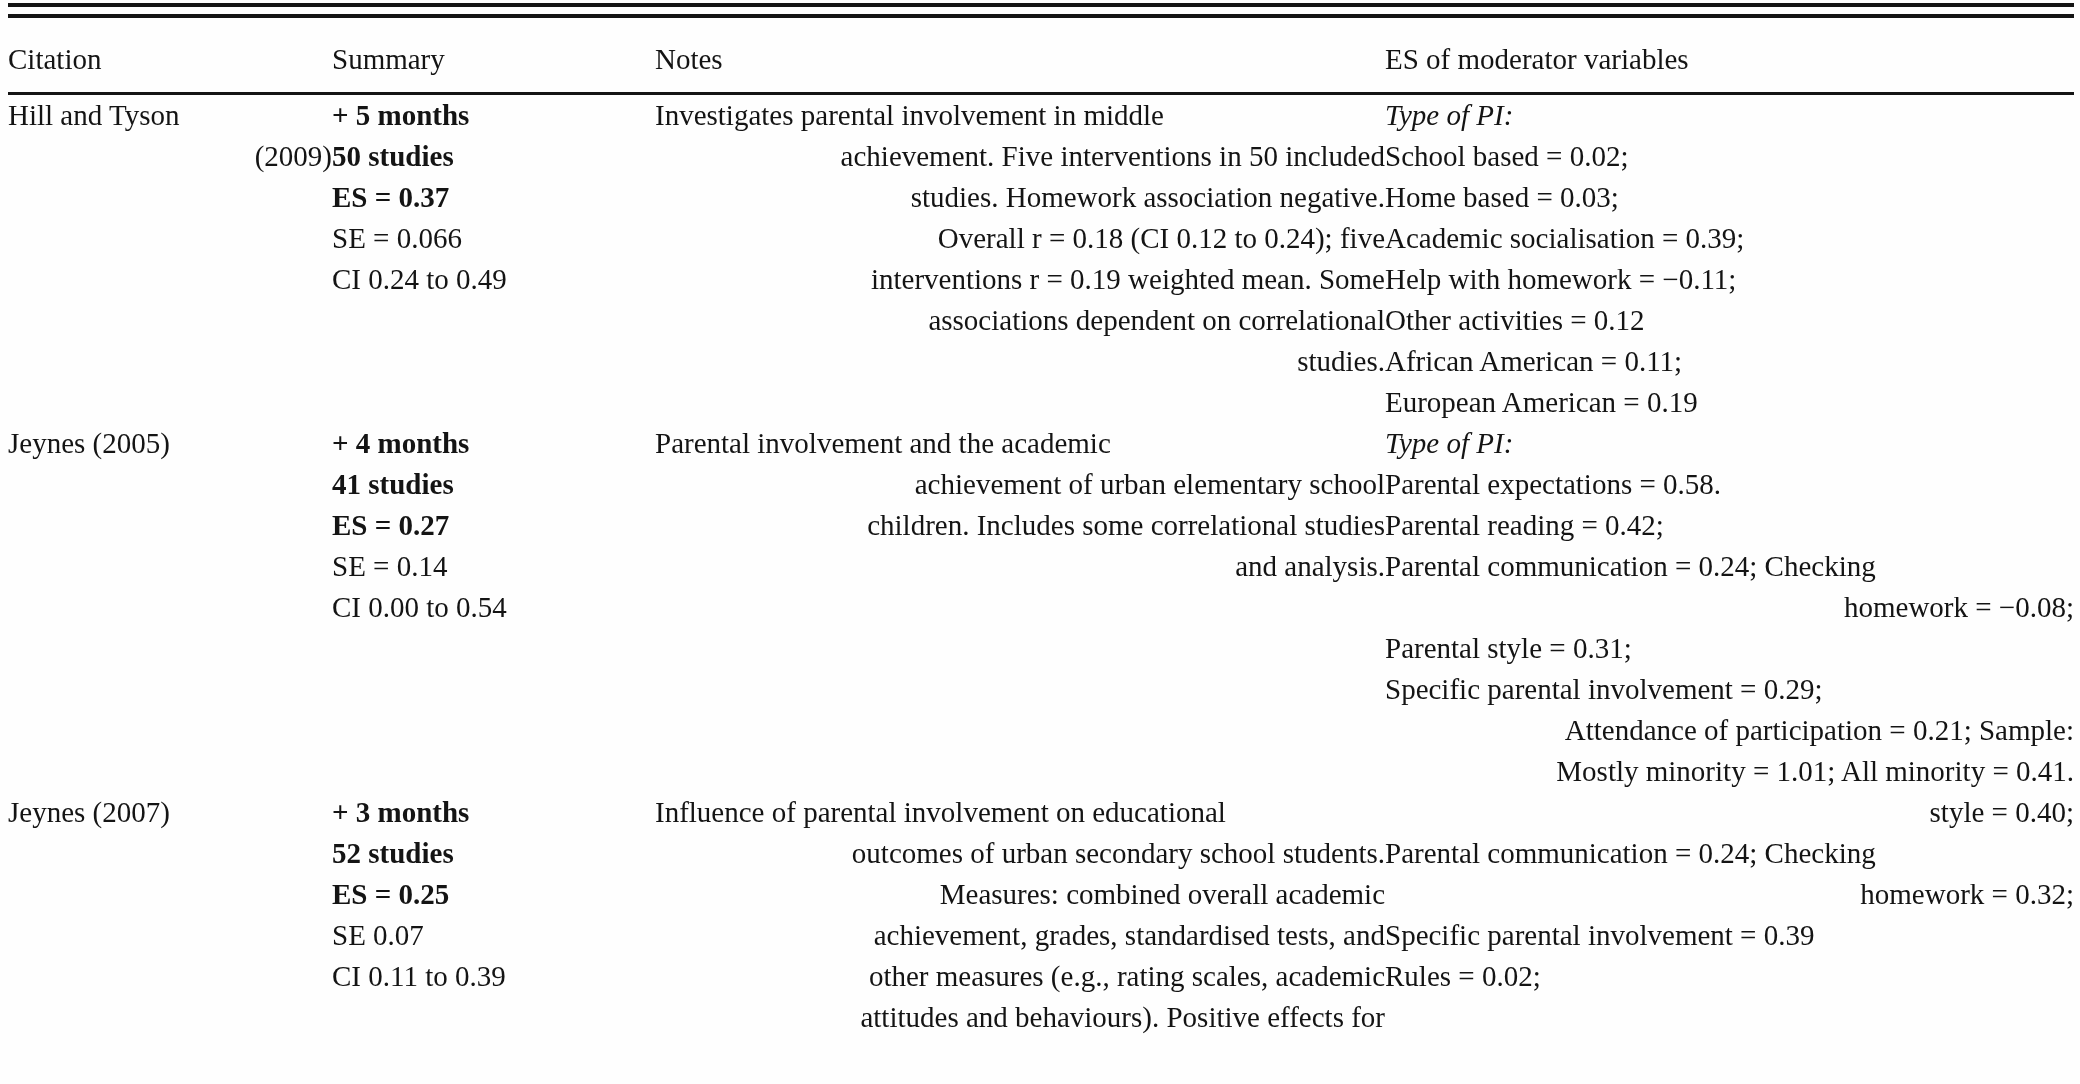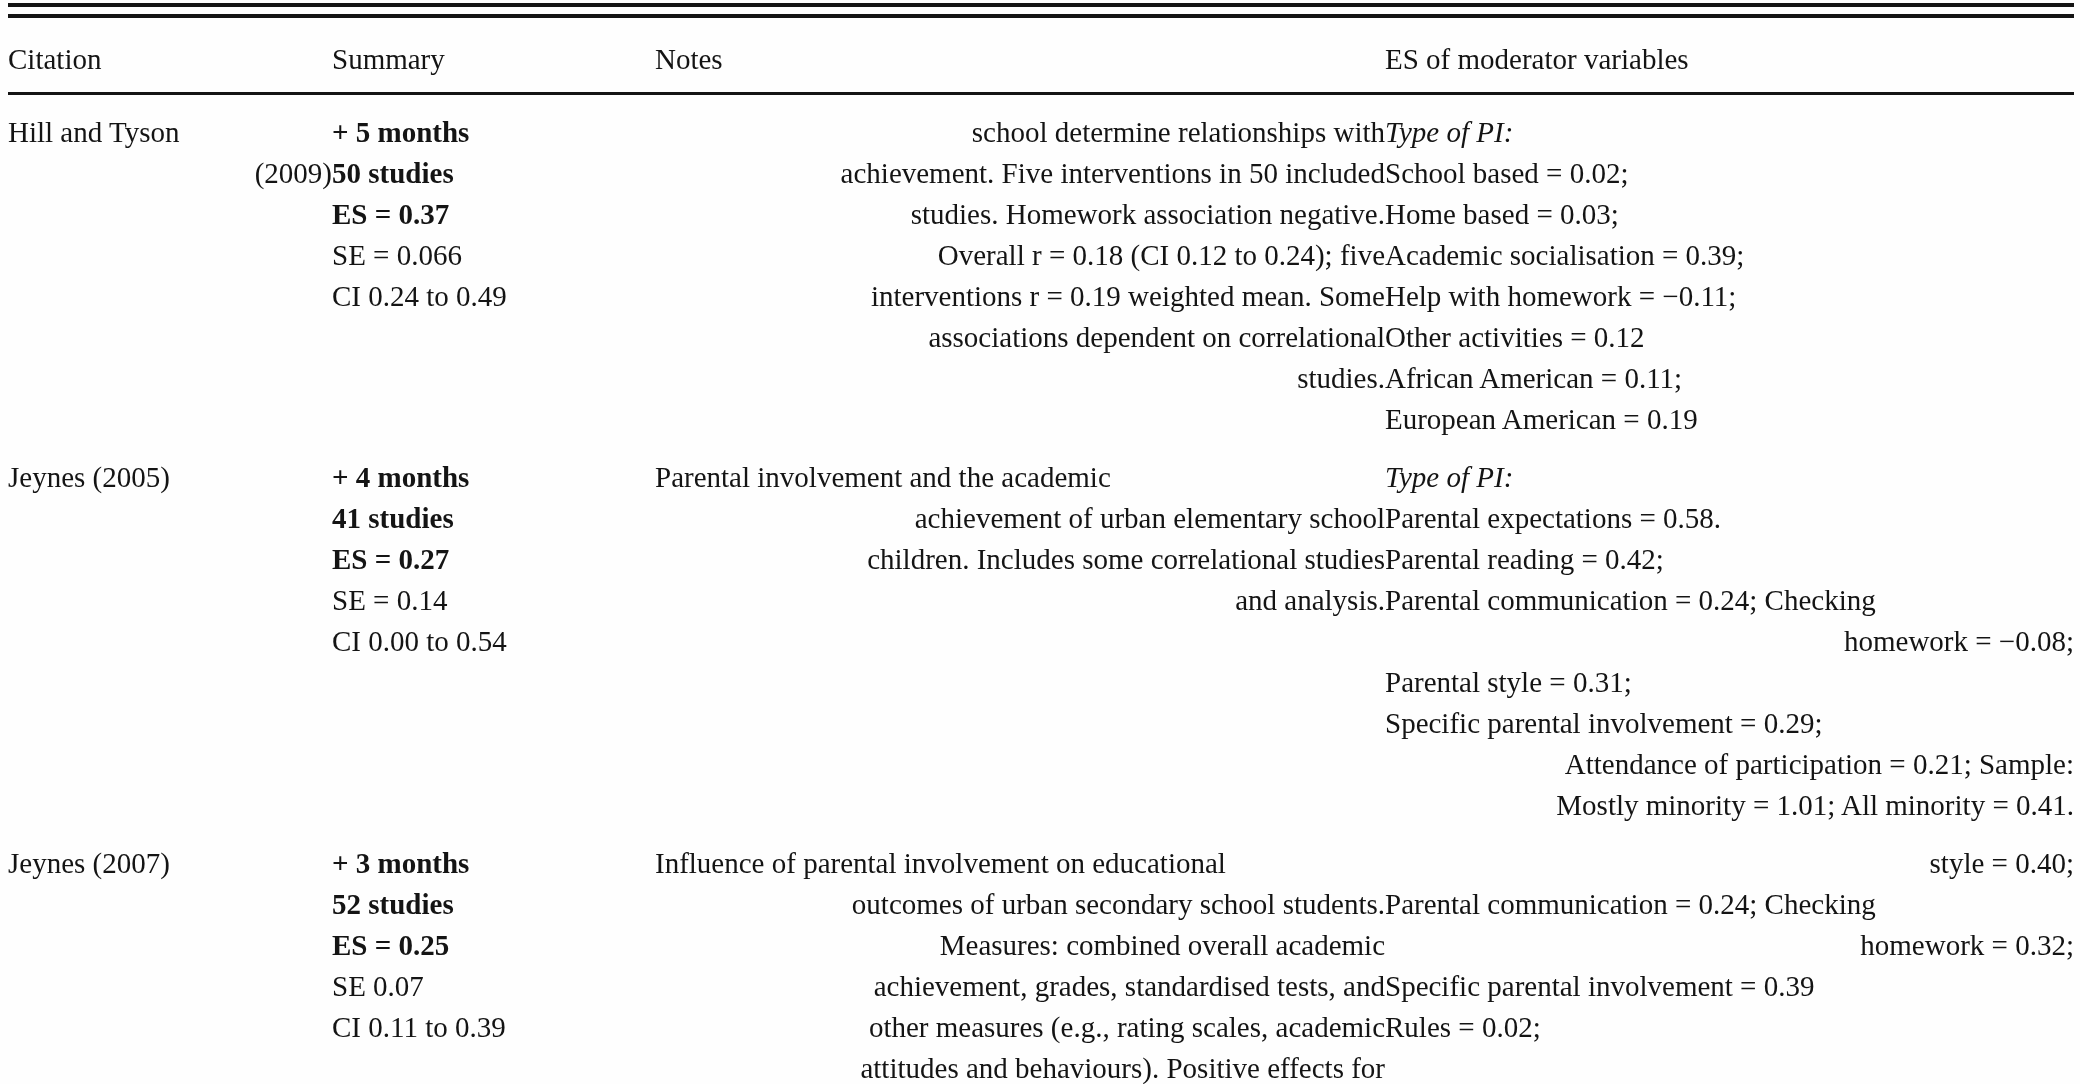--- a/index.html
+++ b/index.html
@@ -28,21 +28,21 @@
   }
   .grid {
     display: grid;
     grid-template-columns: 324px 323px 730px 1fr;
   }
   .header-row {
     padding-top: 21px;
     padding-bottom: 12px;
   }
   .header-cell { white-space: nowrap; }
-  .row { padding-top: 17px; }
+  .row { }
   .cell { overflow: visible; }
   .line { white-space: nowrap; }
   .line.ind { padding-left: 29px; text-align: right; }
   .line.b { font-weight: bold; }
   .em { font-style: italic; }
 </style>
 </head>
 <body>
 
 <div class="page">
@@ -65,21 +65,21 @@
           <div class="line ind">(2009)</div>
         </div>
         <div class="cell summary">
           <div class="line b">+ 5 months</div>
           <div class="line b">50 studies</div>
           <div class="line b">ES = 0.37</div>
           <div class="line">SE = 0.066</div>
           <div class="line">CI 0.24 to 0.49</div>
         </div>
         <div class="cell notes">
-          <div class="line ind">school determine relationships with</div>
+          <div class="line">Investigates parental involvement in middle</div>
           <div class="line ind">achievement. Five interventions in 50 included</div>
           <div class="line ind">studies. Homework association negative.</div>
           <div class="line ind">Overall r = 0.18 (CI 0.12 to 0.24); five</div>
           <div class="line ind">interventions r = 0.19 weighted mean. Some</div>
           <div class="line ind">associations dependent on correlational</div>
           <div class="line ind">studies.</div>
         </div>
         <div class="cell es">
           <div class="line em">Type of PI:</div>
           <div class="line">School based = 0.02;</div>

